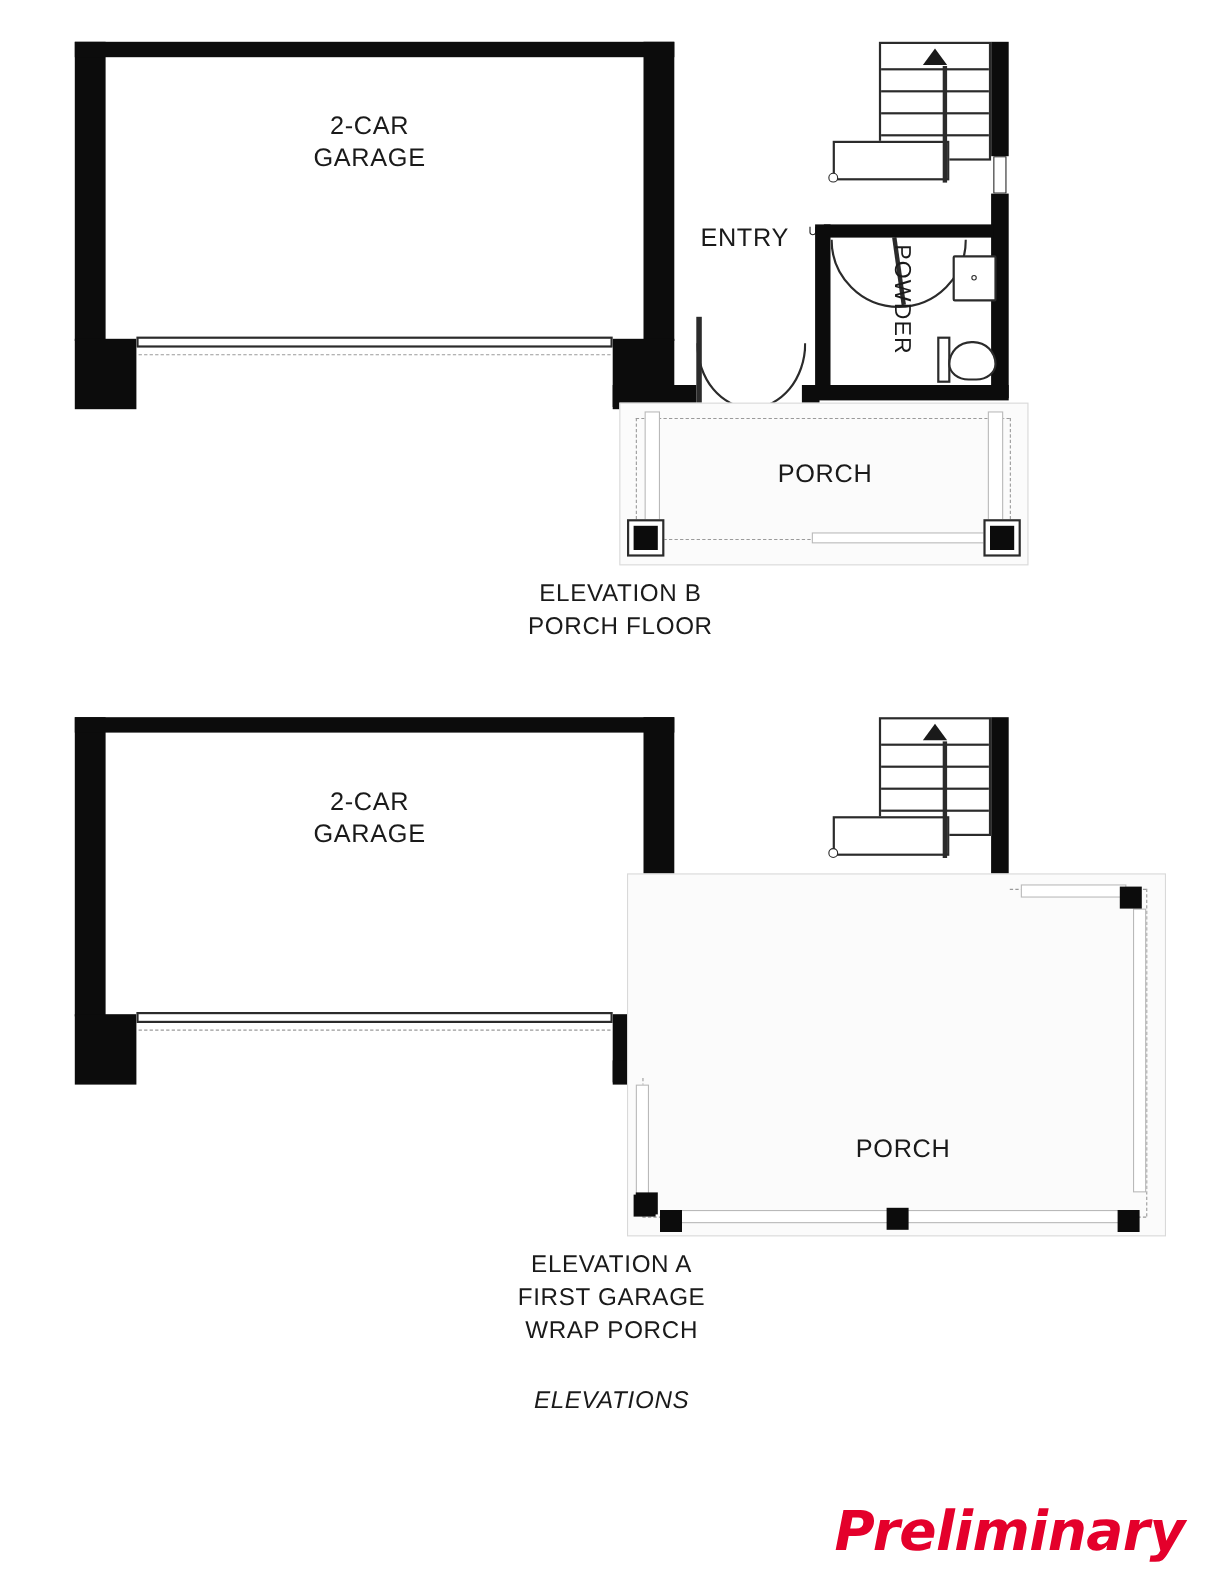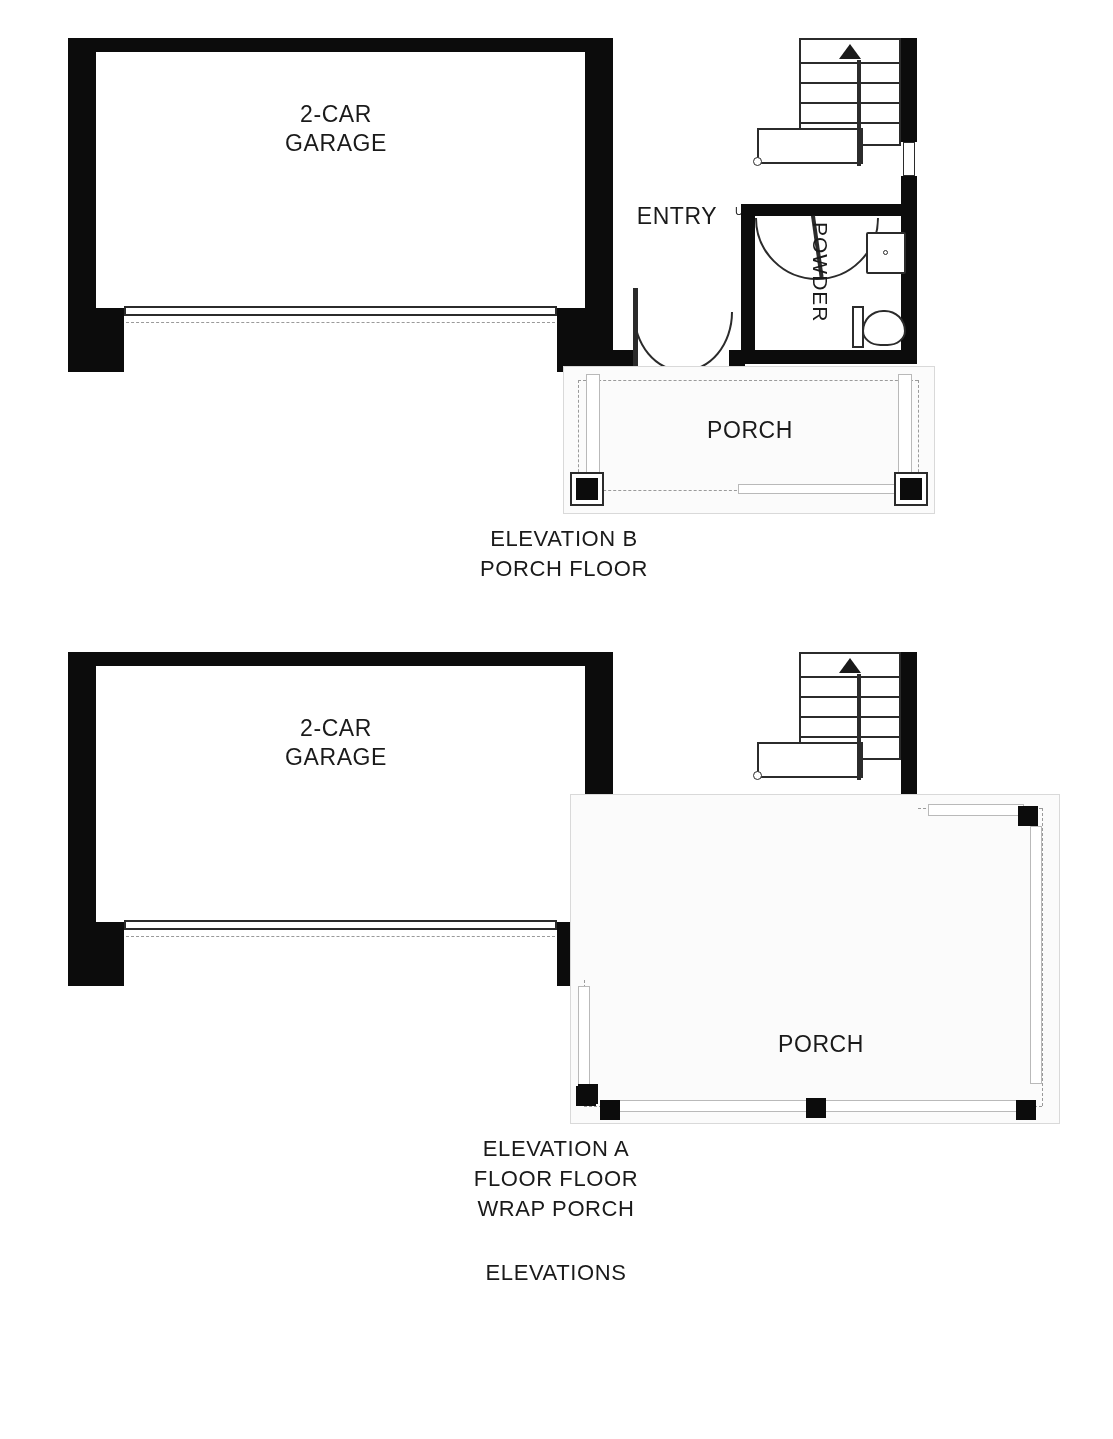--- a/index.html
+++ b/index.html
@@ -300,19 +300,20 @@
     <div class="post" style="left:576px; top:1086px; width:20px; height:20px;"></div>
     <div class="post" style="left:600px; top:1100px; width:20px; height:20px;"></div>
     <div class="post" style="left:806px; top:1098px; width:20px; height:20px;"></div>
     <div class="post" style="left:1016px; top:1100px; width:20px; height:20px;"></div>
     <div class="post" style="left:578px; top:1084px; width:20px; height:20px;"></div>
     <div class="post" style="left:1018px; top:806px; width:20px; height:20px;"></div>
 
     <div class="label" style="left:726px; top:1030px; width:190px;">PORCH</div>
 
     <div class="caption" style="left:392px; top:1134px; width:328px;">ELEVATION A
-FLOOR FLOOR
+FIRST GARAGE
 WRAP PORCH</div>
   </div>
 
-  <div class="caption" style="left:392px; top:1258px; width:328px;">ELEVATIONS</div>
-
+  <div class="caption" style="left:392px; top:1258px; width:328px;font-style:italic;">ELEVATIONS</div>
+
+  <div class="preliminary">Preliminary</div>
 </div>
 
 </body></html>

